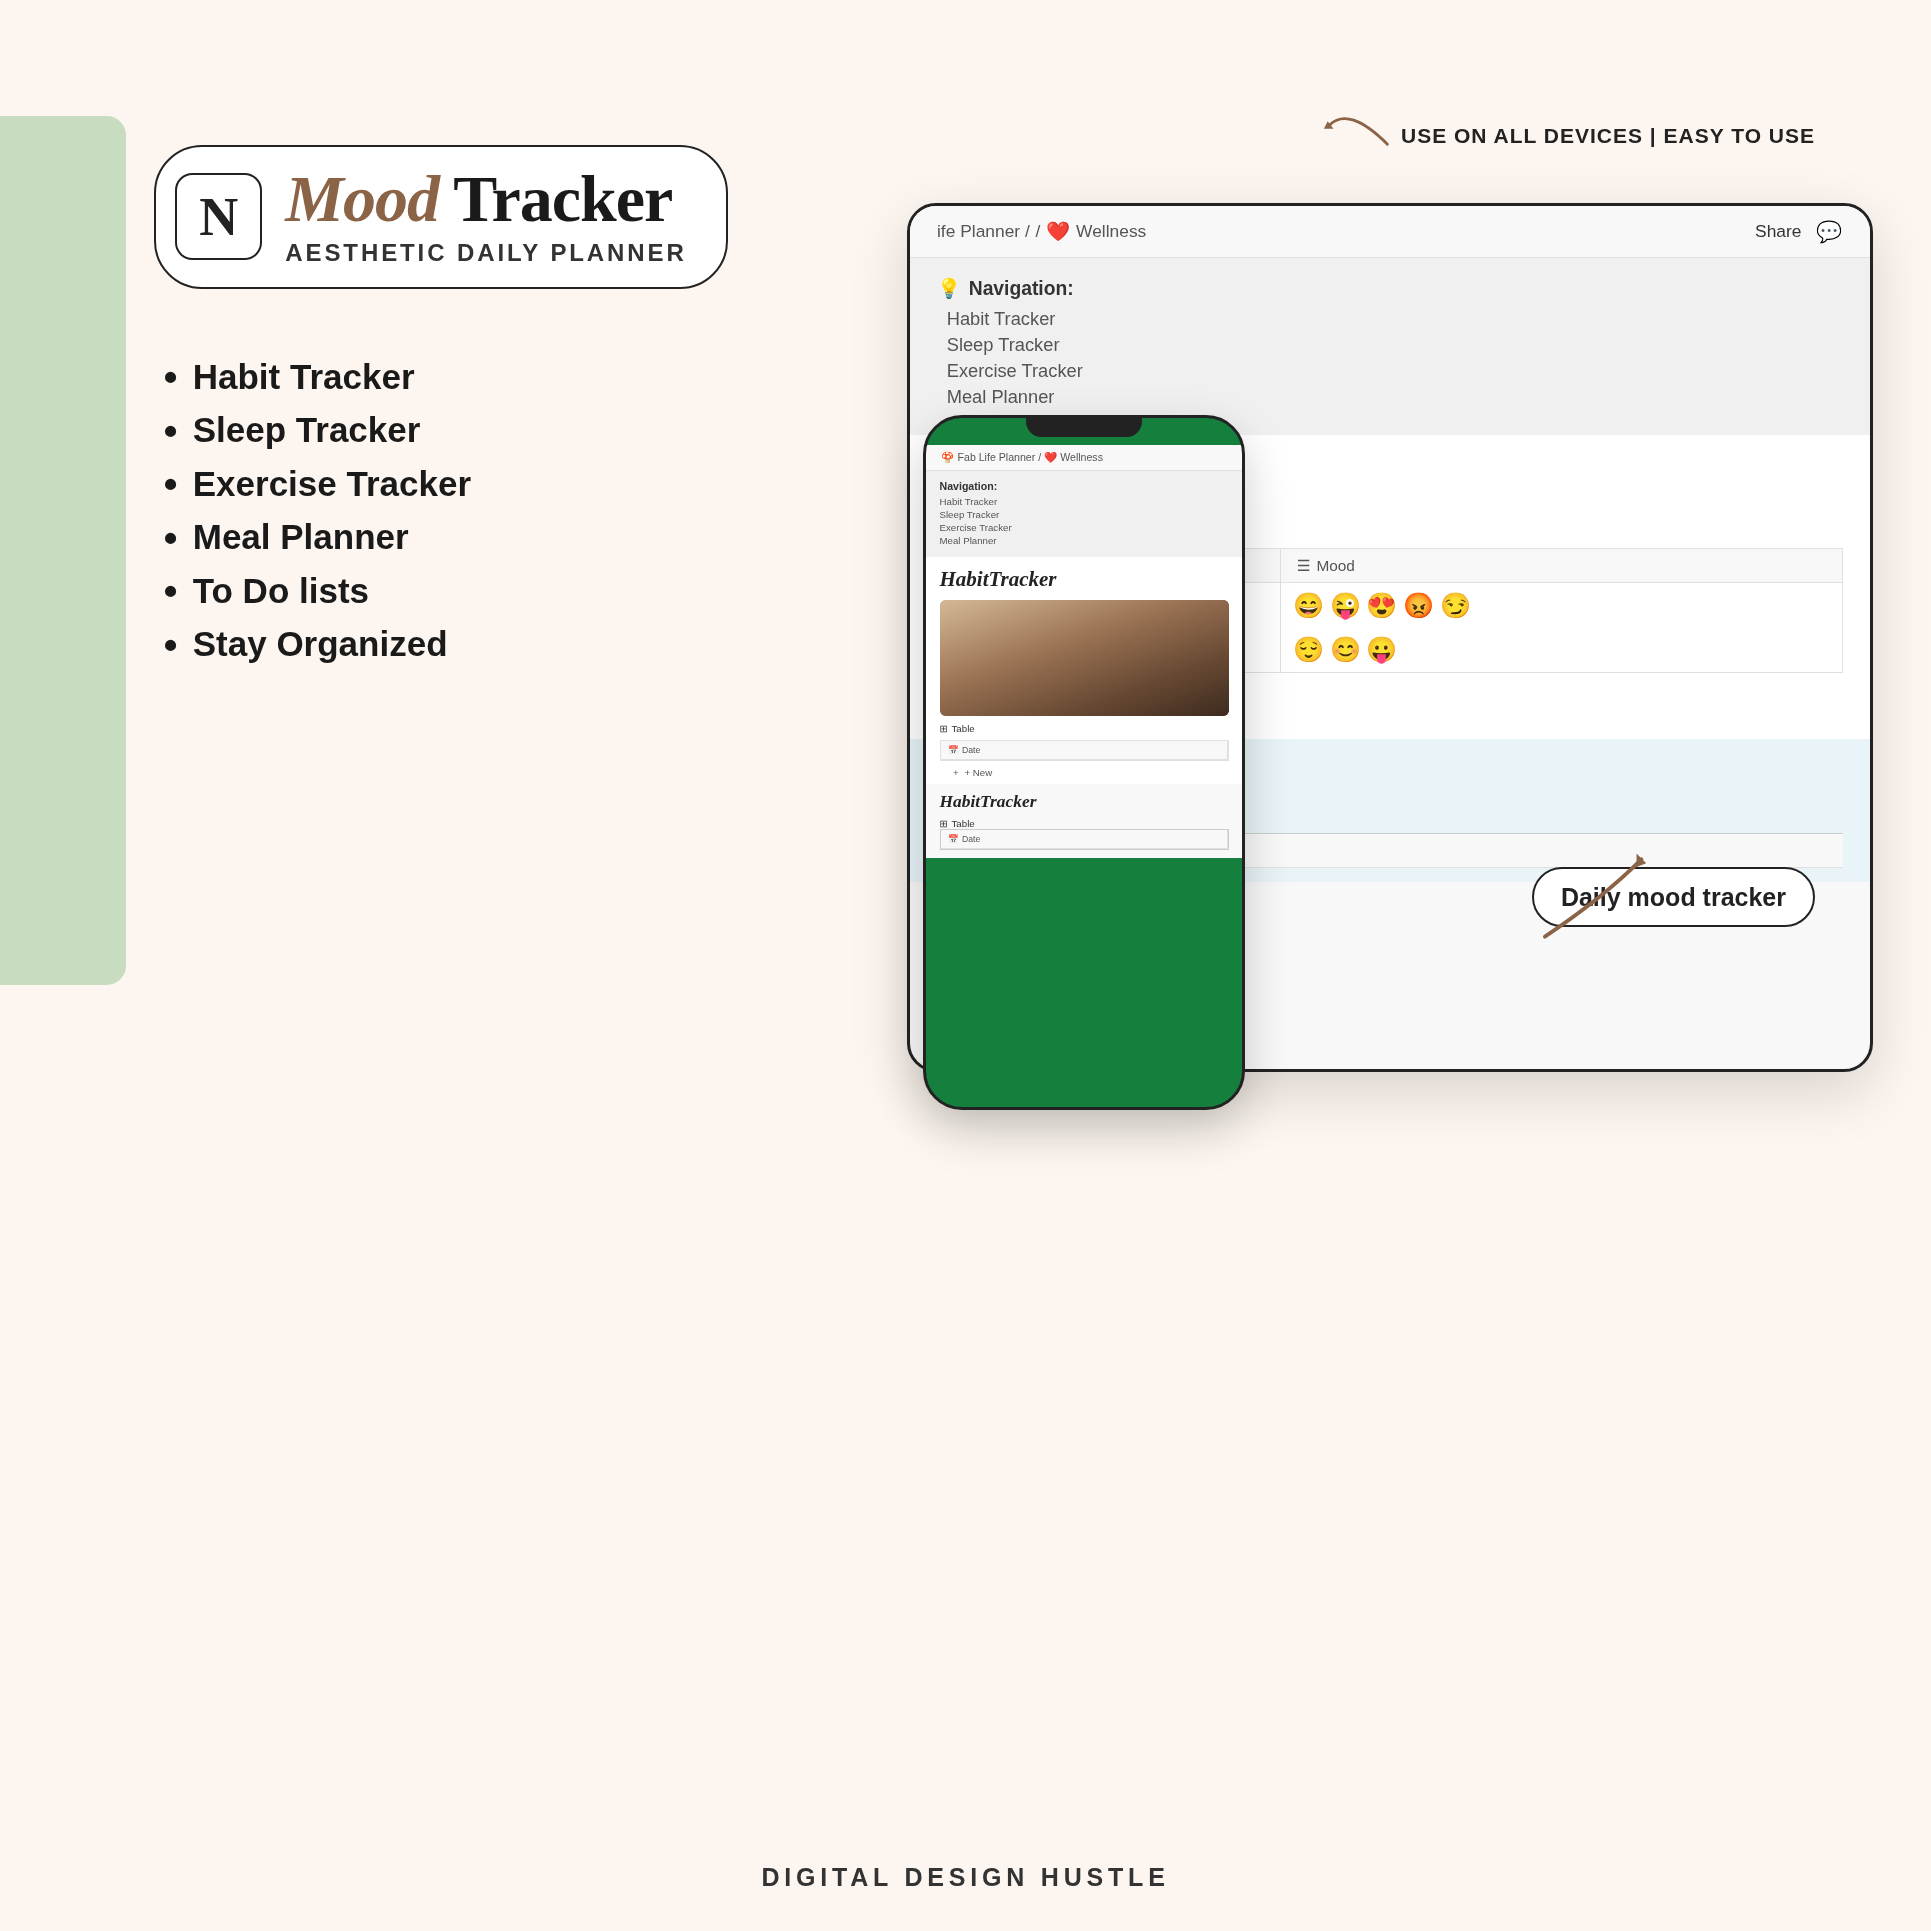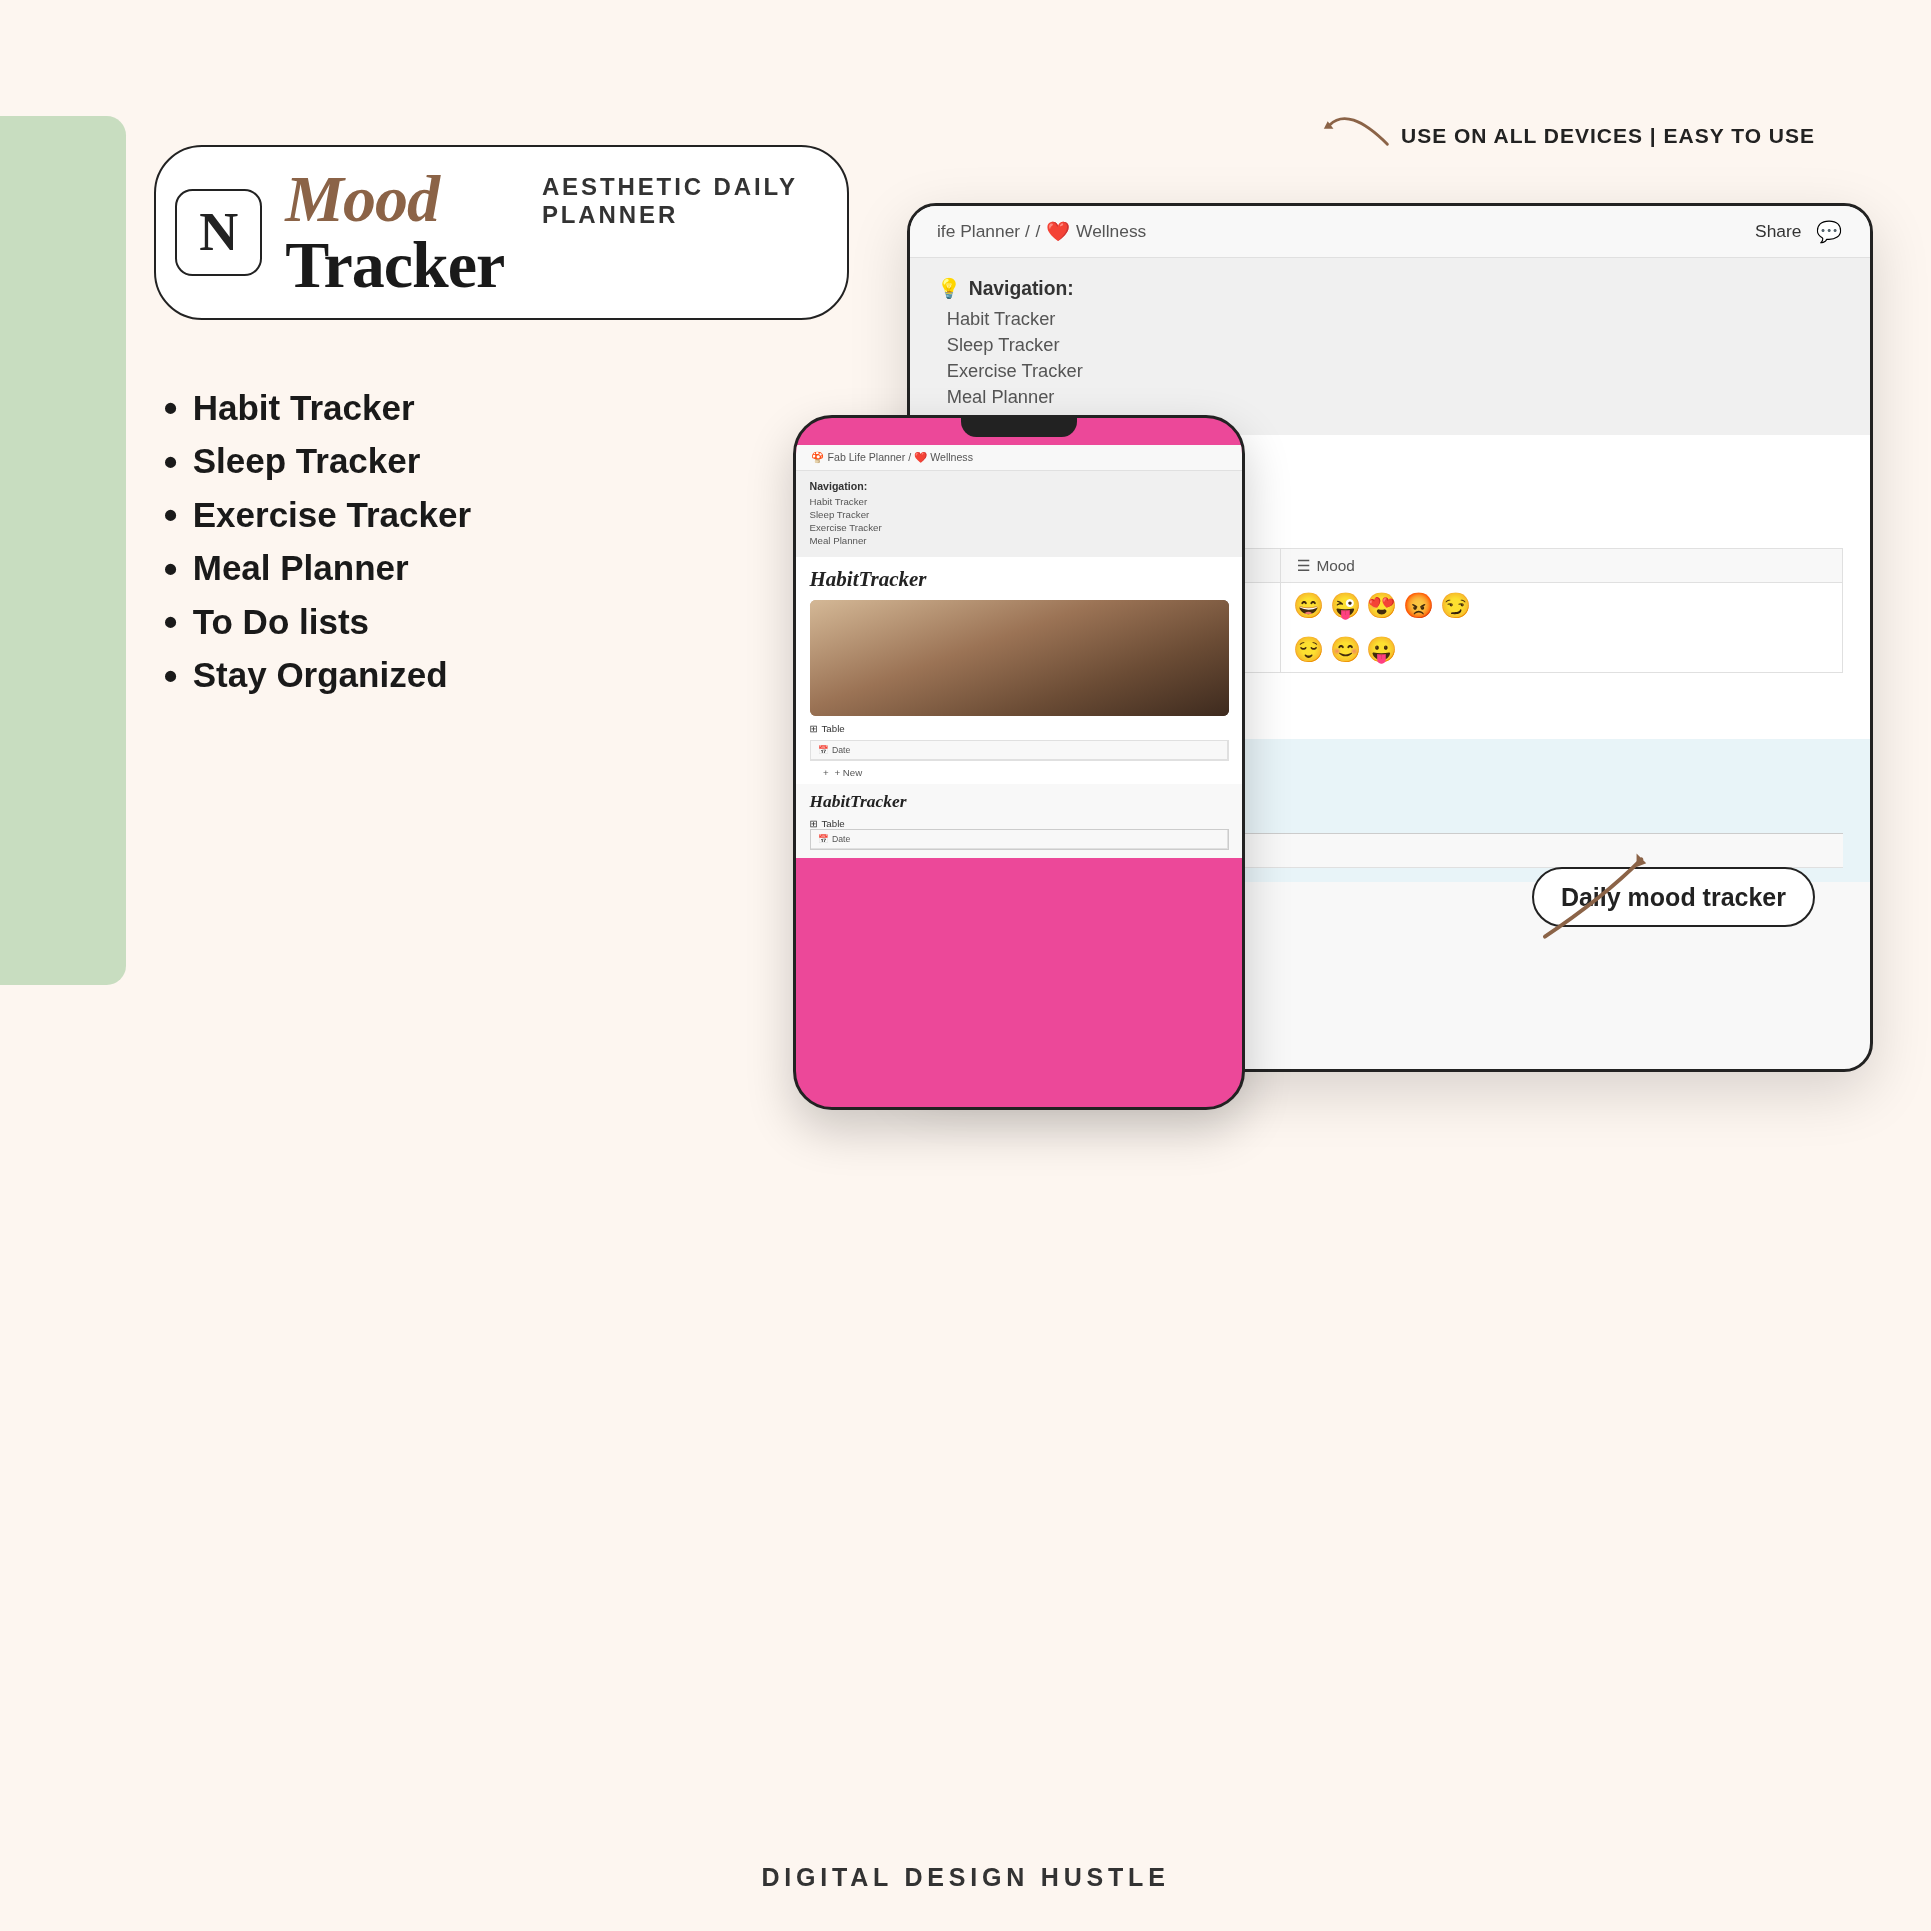--- a/index.html
+++ b/index.html
@@ -57,21 +57,21 @@
       justify-content: center;
       font-size: 54px;
       font-weight: 900;
       font-family: 'Times New Roman', serif;
       color: #222;
       flex-shrink: 0;
     }
 
     .title-block {
       display: flex;
-      flex-direction: row;
+      flex-direction: column;
     }
 
     .mood-tracker-title {
       font-size: 66px;
       font-weight: 900;
       line-height: 1;
       letter-spacing: -1px;
     }
 
     .mood-word {
@@ -361,23 +361,23 @@
 
     .sleep-table-area {
       margin-top: 9.7px;
     }
 
     
     .phone-mockup {
       position: absolute;
       top: 338px;
       right: 628px;
-      width: 452px;
+      width: 322px;
       height: 695px;
-      background: #ec4899;
+      background: #15803d;
       border-radius: 39px;
       border: 3.9px solid #222;
       overflow: hidden;
       box-shadow: 0 19.3px 48px rgba(0,0,0,0.2);
       z-index: 5;
     }
 
     .phone-notch {
       width: 116px;
       height: 19.3px;

